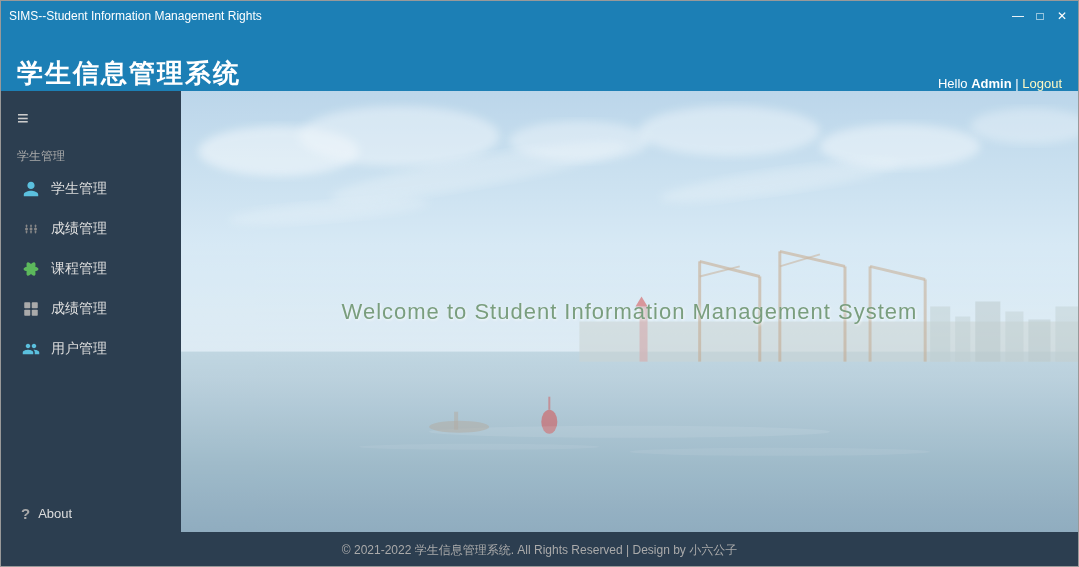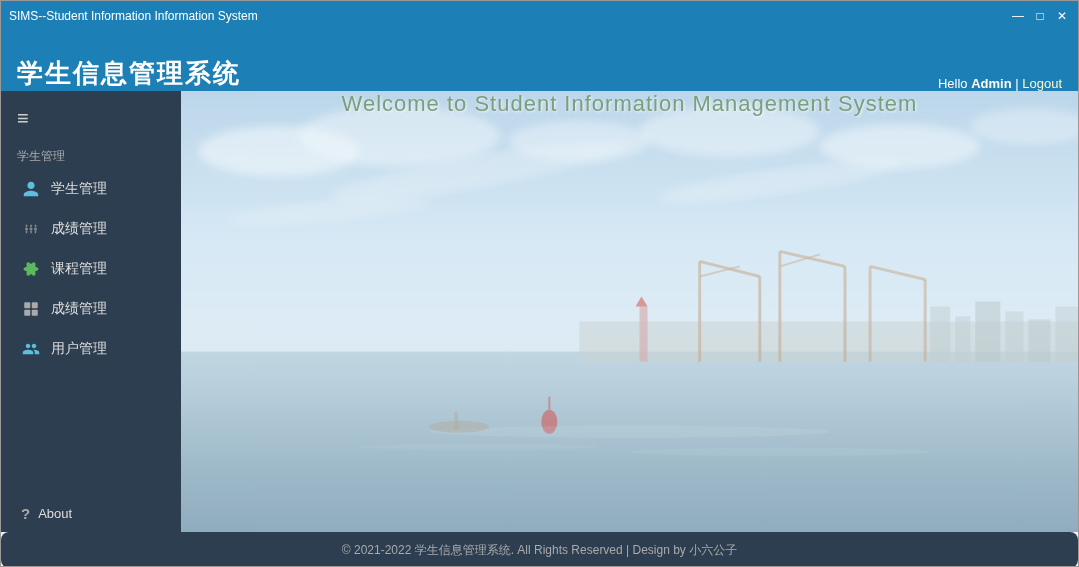--- a/index.html
+++ b/index.html
@@ -141,20 +141,21 @@
         #c5ddf0 0%,
         #d8eaf5 20%,
         #e8f3fa 35%,
         #dce9f0 50%,
         #c8d8e5 65%,
         #b8cdd8 75%,
         #a5bfcc 85%,
         #9ab5c5 100%
       );
       display: flex;
+      align-items: center;
       justify-content: center;
     }
 
     .welcome-text {
       position: relative;
       z-index: 10;
       color: #7a9e7e;
       font-size: 22px;
       font-weight: 300;
       letter-spacing: 1px;
@@ -163,35 +164,34 @@
 
     
     .footer {
       background: #2c3e50;
       height: 36px;
       display: flex;
       align-items: center;
       justify-content: center;
       color: #aaa;
       font-size: 12px;
-      border-radius: 8px;
     }
 
     
     .icon-student { color: #5bc0de; }
     .icon-course { color: #5cb85c; }
     .icon-personal { color: #5bc0de; }
     .icon-user-mgmt { color: #5bc0de; }
     .icon-role { color: #5bc0de; }
   </style>
 </head>
 <body>
 
 <div class="title-bar">
-  <span class="title-bar-text">SIMS--Student Information Information System</span>
+  <span class="title-bar-text">SIMS--Student Information Management Rights</span>
   <div class="title-bar-controls">
     <div class="title-btn">—</div>
     <div class="title-btn">□</div>
     <div class="title-btn">✕</div>
   </div>
 </div>
 
 <div class="app-header">
   <span class="app-title">学生信息管理系统</span>
   <div class="user-info">

